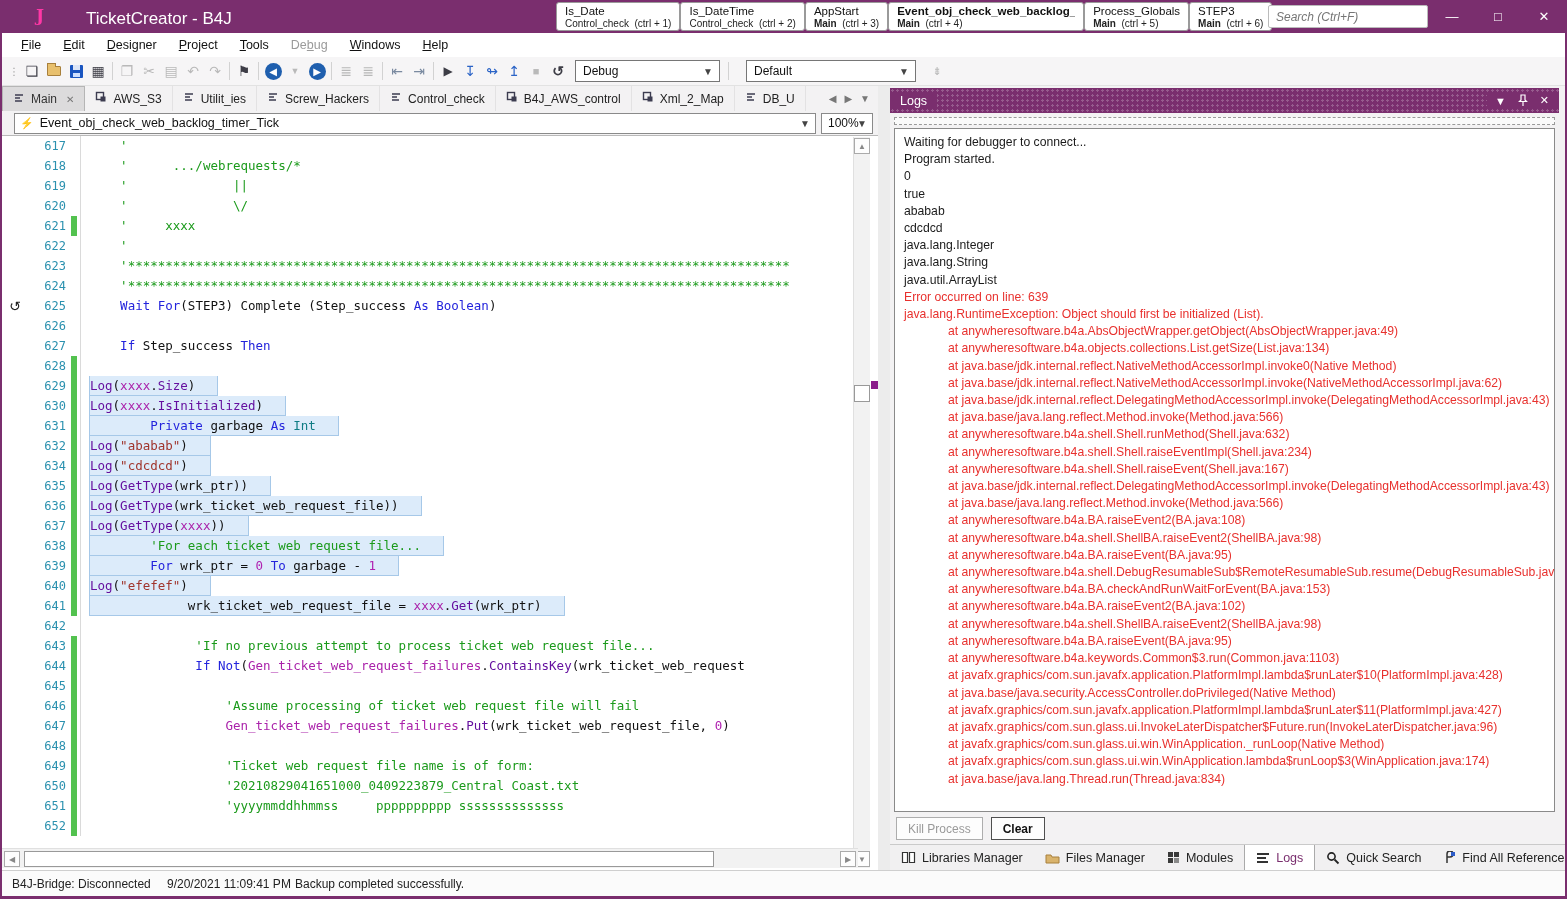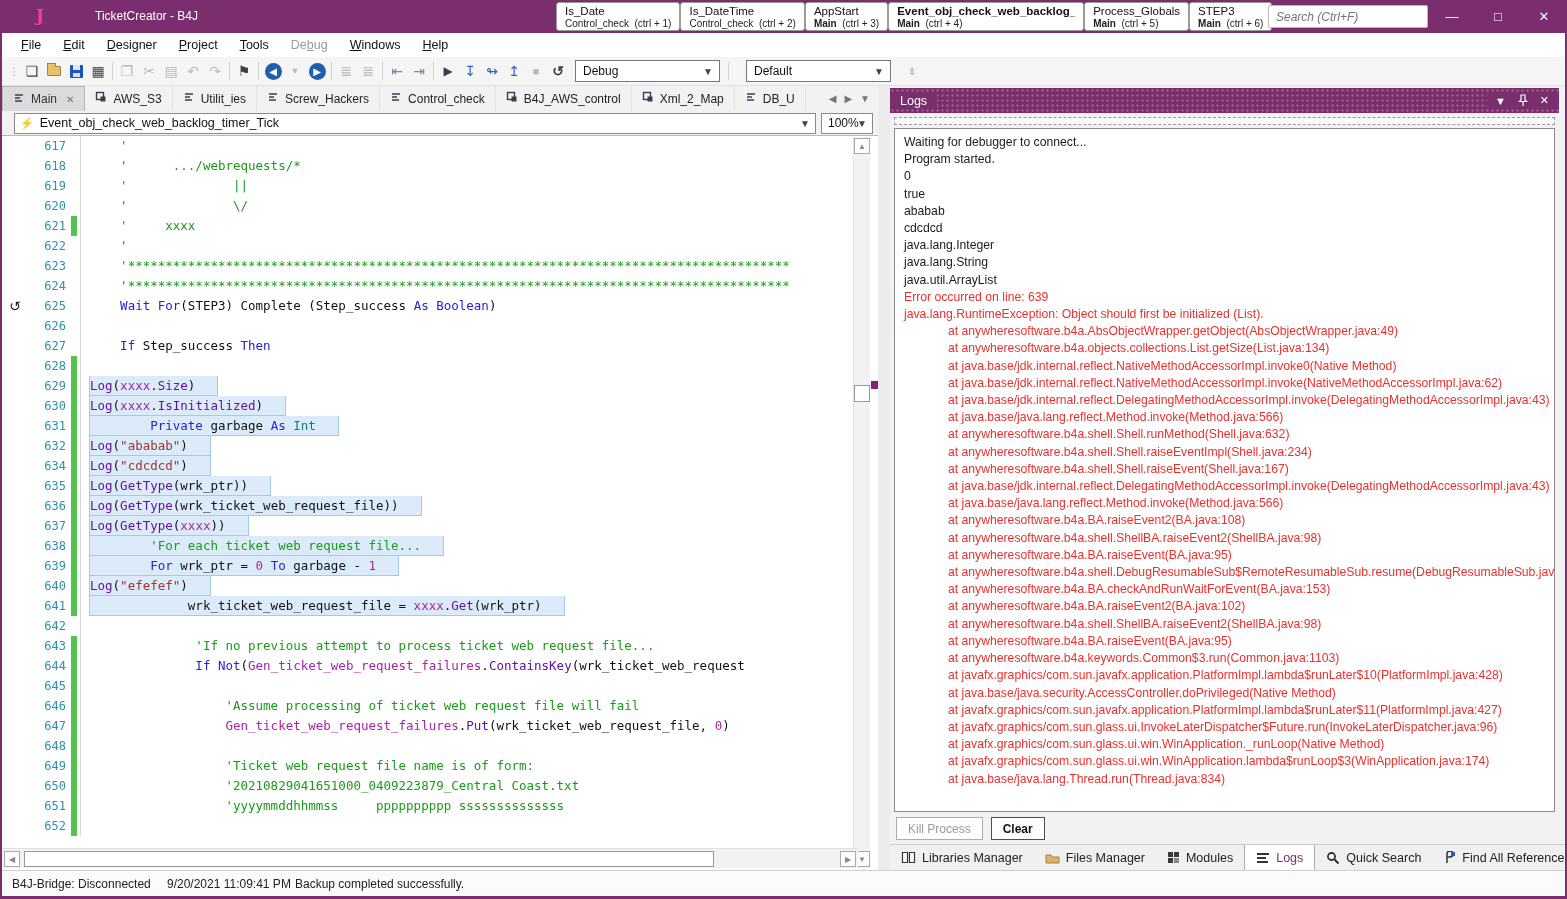--- a/index.html
+++ b/index.html
@@ -3,21 +3,21 @@
 <meta charset="utf-8">
 <style>
   html,body{margin:0;padding:0;background:#4a4a4a;}
   *{box-sizing:border-box;}
   .app{position:relative;width:1567px;height:899px;background:#fff;
        border-left:2px solid #7a2e6e;border-right:2px solid #7a2e6e;border-bottom:3px solid #7a2e6e;
        font-family:"Liberation Sans",sans-serif;overflow:hidden;}
   
   .titlebar{position:absolute;left:-2px;top:0;width:1567px;height:33px;background:#7a2e6e;}
   .titlebar .logo{position:absolute;left:36px;top:5px;color:#ff37a6;font-weight:bold;font-size:17px;font-family:"DejaVu Serif",serif;}
-  .titlebar .wtitle{position:absolute;left:95px;top:9px;color:#fff;font-size:12px;}
+  .titlebar .wtitle{position:absolute;left:86px;top:9px;color:#fff;font-size:17px;}
   .quicktabs{position:absolute;left:556px;top:2px;display:flex;}
   .qtab{background:#fff;border:1px solid #9a9a9a;border-radius:3px;padding:2px 8px 1px 8px;height:29px;cursor:default;}
   .qtab .qtitle{font-size:11.5px;color:#111;line-height:13px;white-space:nowrap;overflow:hidden;}
   .qtab.active .qtitle{font-weight:bold;max-width:178px;}
   .qtab .qsub{font-size:10px;color:#222;line-height:12px;white-space:nowrap;}
   .qtab .qmod.bold{font-weight:bold;}
   .searchbox{position:absolute;left:1268px;top:5px;width:160px;height:23px;background:#fff;border:1px solid #bbb;border-radius:2px;display:flex;align-items:center;}
   .searchbox input{border:none;outline:none;flex:1;font-size:12px;font-style:italic;color:#555;padding:0 4px 0 7px;font-family:"Liberation Sans",sans-serif;background:transparent;}
   .searchbox svg{margin-right:5px;}
   .wincontrols{position:absolute;right:0;top:0;display:flex;height:33px;}
@@ -34,21 +34,21 @@
   .tbsep{width:1px;height:18px;background:#d2d2d2;margin:0 3px;}
   .ic-dark{color:#3d3d46;} .ic-gray{color:#b9b9b9;} .ic-blue{color:#2a63c6;}
   .circ{width:17px;height:17px;border-radius:50%;background:#1f5fae;color:#fff;font-size:10px;display:flex;align-items:center;justify-content:center;}
   .minifolder{width:14px;height:10px;background:#e8c06d;border:1px solid #a8803c;border-radius:1px;position:relative;}
   .minifolder:before{content:"";position:absolute;left:-1px;top:-4px;width:7px;height:3px;background:#e8c06d;border:1px solid #a8803c;border-bottom:none;}
   .minifloppy{width:13px;height:13px;background:#1a55c0;position:relative;border-radius:1px;}
   .minifloppy:before{content:"";position:absolute;left:3px;top:0;width:7px;height:5px;background:#fff;opacity:.85;}
   .minifloppy:after{content:"";position:absolute;left:3px;bottom:1px;width:7px;height:4px;background:#cfe0ff;}
   .combo{height:22px;background:#fff;border:1px solid #767676;display:flex;align-items:center;font-size:12px;color:#111;position:relative;padding-left:7px;}
   .combo .caret{position:absolute;right:6px;color:#444;font-size:10px;}
-  .combo.c1{width:145px;margin-left:6px;} .combo.c2{width:145px;margin-left:14px;}
+  .combo.c1{width:145px;margin-left:6px;} .combo.c2{width:170px;margin-left:14px;}
   
   .leftpane{position:absolute;left:0;top:86px;width:876px;height:784px;background:#fff;}
   .tabstrip{position:absolute;left:0;top:0;width:100%;height:25px;background:#f3f2f3;display:flex;align-items:stretch;font-size:12px;color:#222;}
   .mtab{display:flex;align-items:center;gap:6px;padding:0 10px;border-right:1px solid #e3e2e3;white-space:nowrap;}
   .mtab.active{background:#dcdbdc;border:1px solid #b5b5b5;border-bottom:none;color:#333;}
   .mtab .tclose{color:#777;font-size:10px;margin-left:3px;}
   .tabnav{margin-left:auto;display:flex;align-items:center;gap:8px;color:#777;font-size:10px;padding-right:8px;}
   .eventrow{position:absolute;left:0;top:25px;width:100%;height:24px;background:#f3f2f3;display:flex;align-items:center;}
   .eventcombo{margin-left:12px;width:802px;height:21px;background:#fff;border:1px solid #8a8a8a;display:flex;align-items:center;font-size:12.5px;color:#111;position:relative;padding-left:5px;gap:6px;}
   .eventcombo .caret,.zoomcombo .caret{position:absolute;right:5px;color:#444;font-size:10px;}

